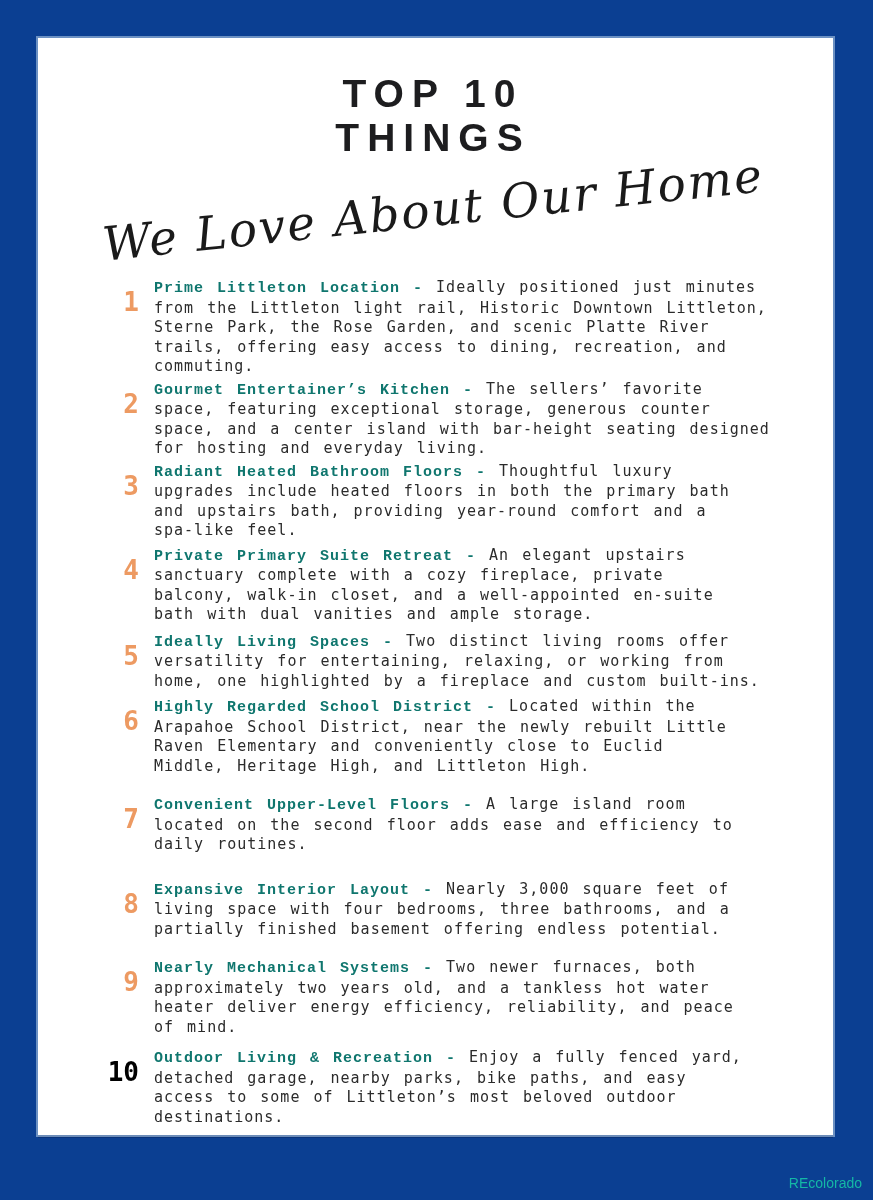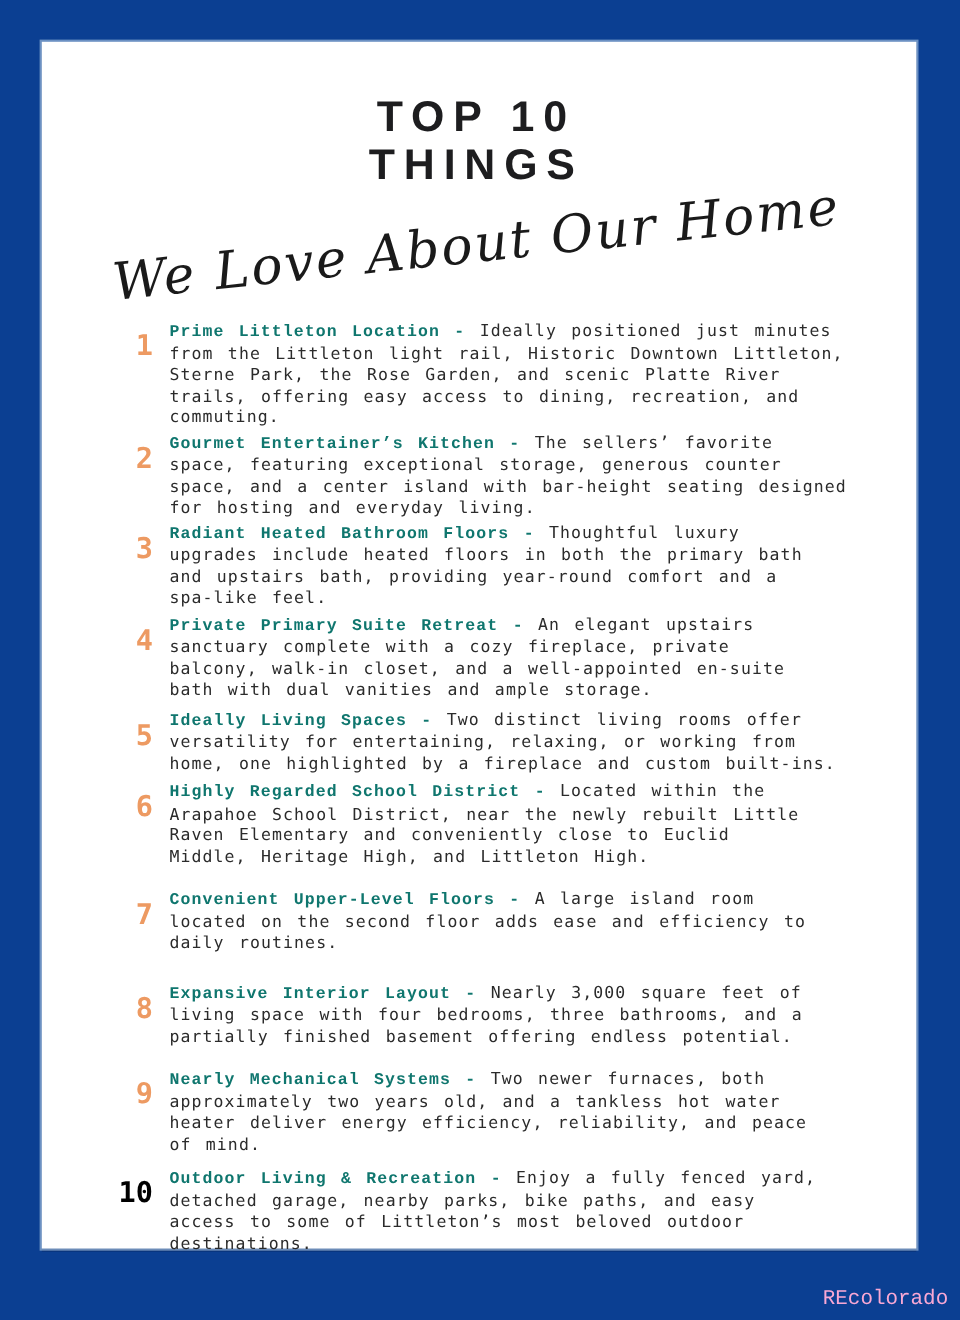--- a/index.html
+++ b/index.html
@@ -8,21 +8,21 @@
     width: 873px; height: 1200px;
     background: #0b3f92;
     overflow: hidden;
     font-family: "Liberation Sans", sans-serif;
   }
   .page {
     position: absolute;
     left: 38px; top: 38px; right: 40px; bottom: 65px;
     background: #ffffff;
     box-shadow: 0 0 0 2px rgba(190, 214, 235, 0.55), 0 3px 0 rgba(5, 30, 80, 0.35);
-    padding: 47px 50px 0 45px;
+    padding: 34px 50px 0 45px;
     box-sizing: border-box;
   }
   .title {
     margin: 0;
     text-align: center;
     color: #1d1d1f;
     font-family: "Liberation Sans", sans-serif;
     font-weight: 800;
     font-size: 39px;
     line-height: 44px;
@@ -80,23 +80,23 @@
     white-space: pre-line;
   }
   .item-title {
     font-weight: 700;
     color: #0f766e;
     font-family: Liberation Mono, monospace;
   }
   .watermark {
     position: absolute;
     right: 11px; bottom: 9px;
-    font-family: Liberation Mono, monospace;
-    font-size: 19px;
-    color: #f9a8d4;
+    font-family: Liberation Sans, sans-serif;
+    font-size: 14px;
+    color: #14b8a6;
   }
 </style>
 </head>
 <body>
 
 <div class="frame">
   <div class="page">
     <h1 class="title">
         <span>TOP 10</span>
         <span>THINGS</span>

